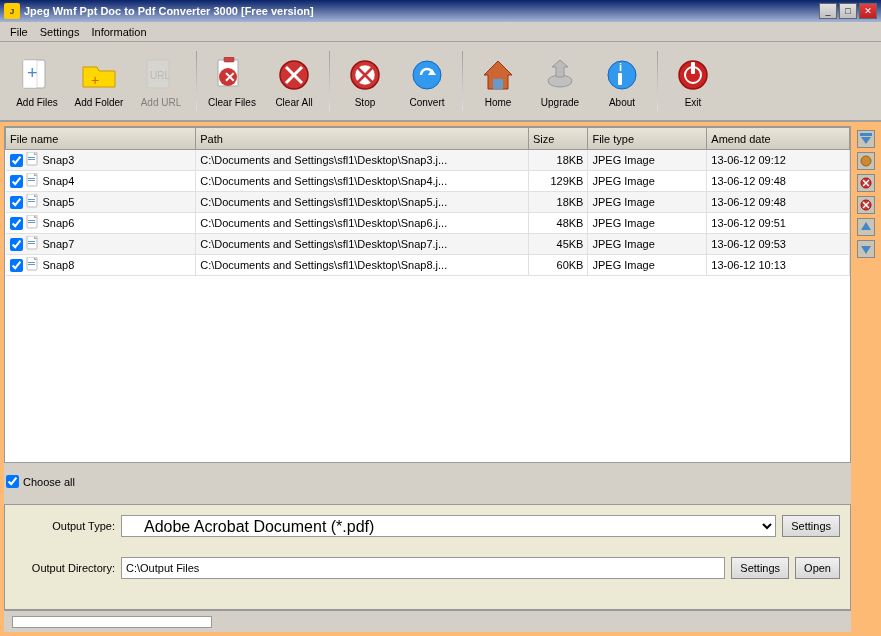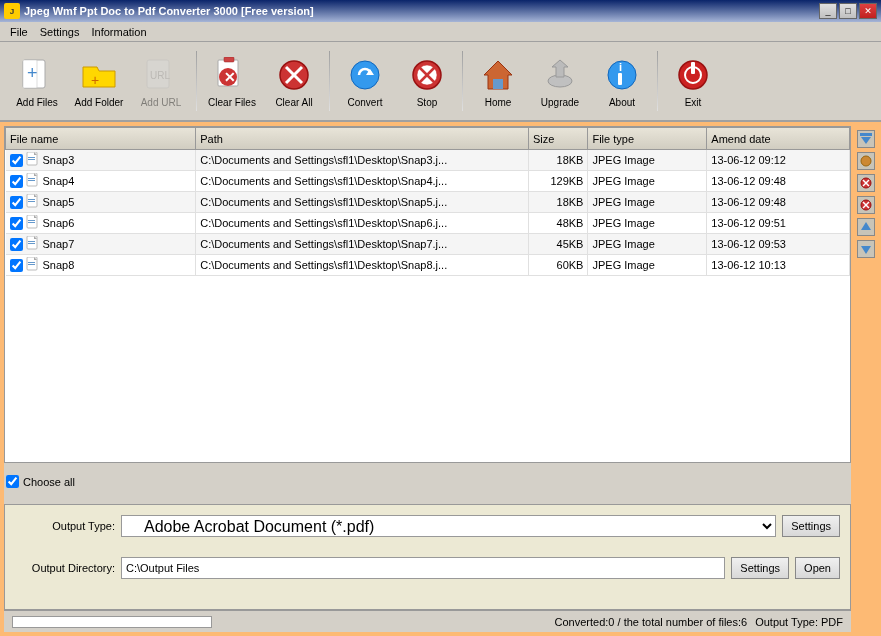--- a/index.html
+++ b/index.html
@@ -360,38 +360,38 @@
       </svg>
     </div>
     <span>Clear All</span>
   </div>
 
   <div class="toolbar-separator"></div>
 
   <div class="tool-btn">
     <div class="tool-icon">
       <svg class="svg-icon" viewBox="0 0 36 36">
-        <circle cx="18" cy="18" r="14" fill="#3399ee" stroke="#1166bb" stroke-width="1"></circle>
-        <path d="M12,18 A6,6 0 1,1 24,18" stroke="white" stroke-width="2.5" fill="none"></path>
-        <polygon points="23,12 27,18 19,18" fill="white"></polygon>
-      </svg>
-    </div>
-    <span>Convert</span>
-  </div>
-
-  <div class="tool-btn">
-    <div class="tool-icon">
-      <svg class="svg-icon" viewBox="0 0 36 36">
         <circle cx="18" cy="18" r="14" fill="#cc3333" stroke="#991111" stroke-width="1.5"></circle>
         <circle cx="18" cy="18" r="10" fill="white" stroke="#cc3333" stroke-width="0.5"></circle>
         <line x1="10" y1="10" x2="26" y2="26" stroke="#cc3333" stroke-width="2.5"></line>
         <line x1="26" y1="10" x2="10" y2="26" stroke="#cc3333" stroke-width="2.5"></line>
       </svg>
     </div>
     <span>Stop</span>
+  </div>
+
+  <div class="tool-btn">
+    <div class="tool-icon">
+      <svg class="svg-icon" viewBox="0 0 36 36">
+        <circle cx="18" cy="18" r="14" fill="#3399ee" stroke="#1166bb" stroke-width="1"></circle>
+        <path d="M12,18 A6,6 0 1,1 24,18" stroke="white" stroke-width="2.5" fill="none"></path>
+        <polygon points="23,12 27,18 19,18" fill="white"></polygon>
+      </svg>
+    </div>
+    <span>Convert</span>
   </div>
 
   <div class="toolbar-separator"></div>
 
   <div class="tool-btn">
     <div class="tool-icon">
       <svg class="svg-icon" viewBox="0 0 36 36">
         <polygon points="18,4 4,18 8,18 8,32 28,32 28,18 32,18" fill="#cc6633" stroke="#993311" stroke-width="1"></polygon>
         <rect x="13" y="22" width="10" height="10" fill="#6699cc"></rect>
       </svg>
@@ -580,24 +580,20 @@
         <input type="text" class="output-input" value="C:\Output Files" style="">
         <button class="btn-small">Settings</button>
         <button class="btn-small">Open</button>
       </div>
     </div>
 
     <div class="status-bar">
       <div class="progress-bar-container">
         <div class="progress-bar-fill" style="width:0%"></div>
       </div>
-      <div class="status-right">
-        <span>Converted:0  /  the total number of files:6</span>
-        <span>Output Type: PDF</span>
-      </div>
     </div>
 
   </div>
 
   <div class="side-toolbar">
     <div class="side-btn" title="Move to top">
       <svg width="14" height="14" viewBox="0 0 14 14">
           <rect x="1" y="1" width="12" height="3" fill="#4488cc"></rect>
           <polygon points="7,5 2,12 12,12" fill="#4488cc" transform="rotate(180,7,8.5)"></polygon>
         </svg>

